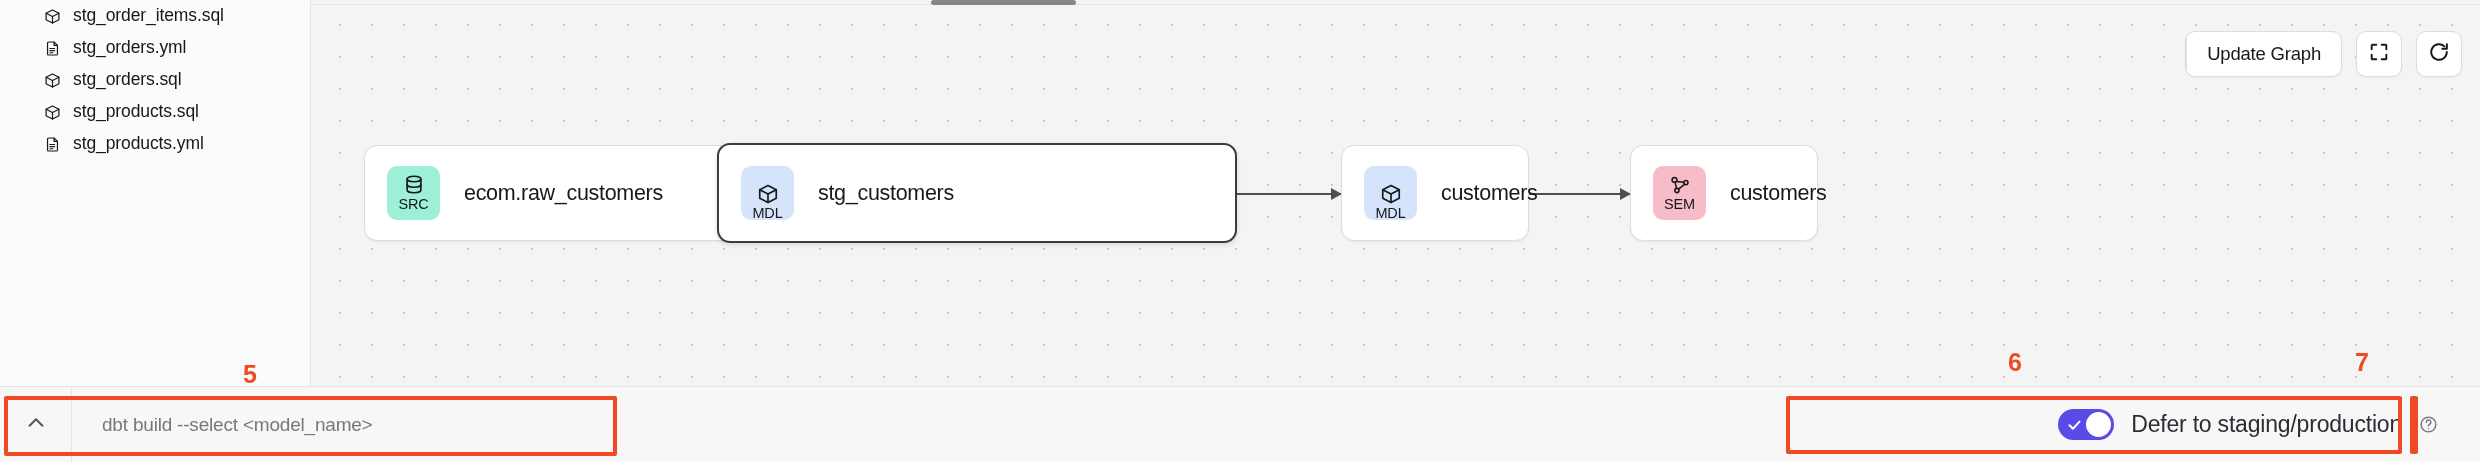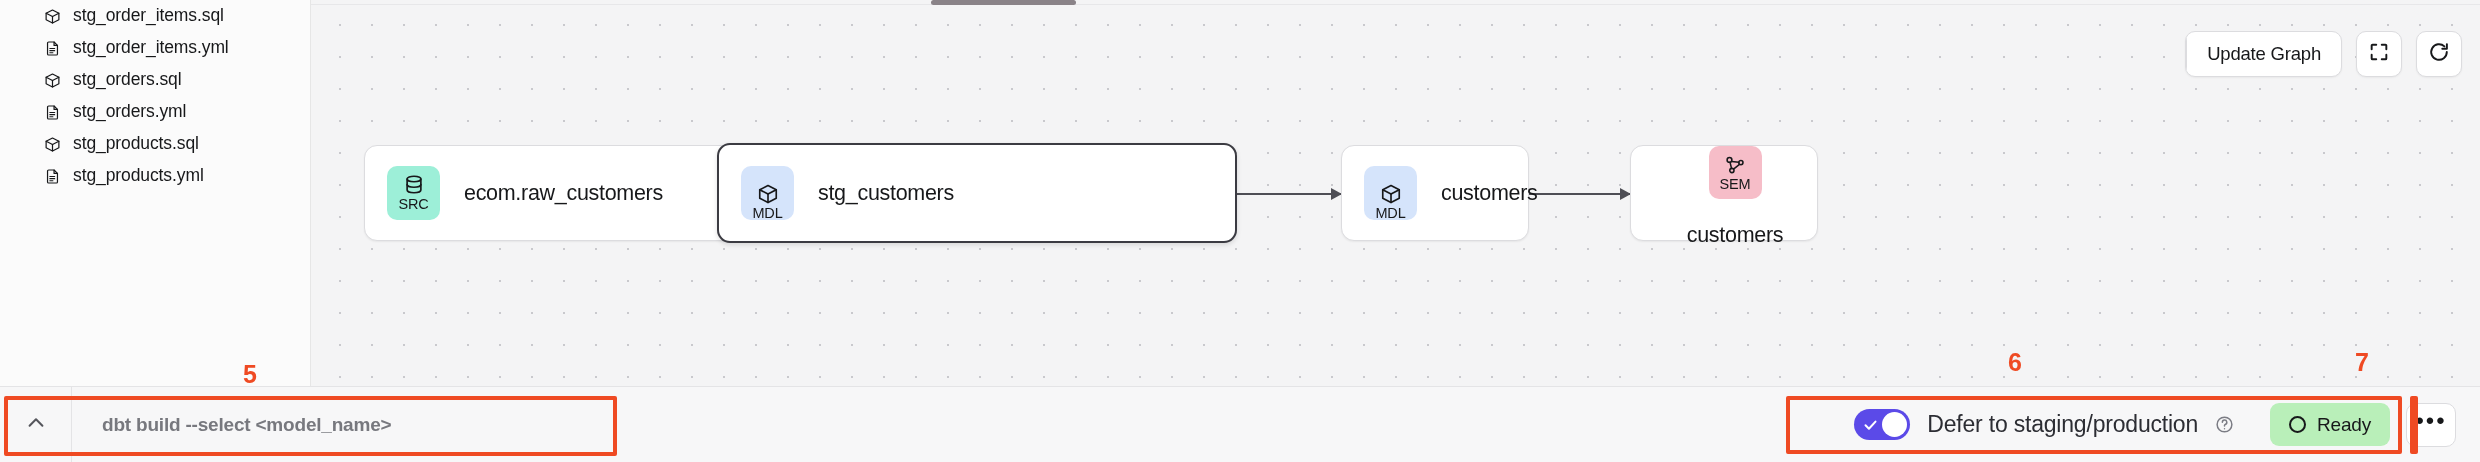--- a/index.html
+++ b/index.html
@@ -248,21 +248,20 @@
     align-items: center;
     padding-left: 30px;
     font-size: 19px;
     color: #77787e;
     cursor: text;
     letter-spacing: -0.2px;
     background: transparent;
     border: none;
     outline: none;
     font-family: "Liberation Sans", sans-serif;
-    font-weight: bold;
   }
   .cmd-input::placeholder { color: #77787e; opacity: 1; }
 
   .bottom-right {
     margin-left: auto;
     display: flex;
     align-items: center;
     gap: 0px;
     padding-right: 24px;
     height: 76px;
@@ -393,43 +392,31 @@
           <div class="file-row">
             <span class="file-icon">
               <svg width="17" height="17" viewBox="0 0 24 24" fill="none" stroke="#17181a" stroke-width="1.7" stroke-linecap="round" stroke-linejoin="round">
                 <path d="M14.2 2.8H6.6a1.6 1.6 0 0 0-1.6 1.6v15.2a1.6 1.6 0 0 0 1.6 1.6h10.8a1.6 1.6 0 0 0 1.6-1.6V7.6Z"></path>
                 <polyline points="14.2,2.8 14.2,7.6 19,7.6"></polyline>
                 <line x1="8.3" y1="12" x2="15" y2="12"></line>
                 <line x1="8.3" y1="15" x2="15" y2="15"></line>
                 <line x1="8.3" y1="18" x2="12.5" y2="18"></line>
               </svg>
             </span>
-            <span class="file-label">stg_order_items.yml</span>
+            <span class="file-label">stg_orders.yml</span>
           </div>
           <div class="file-row">
             <span class="file-icon">
               <svg width="17" height="17" viewBox="0 0 24 24" fill="none" stroke="#17181a" stroke-width="1.7" stroke-linecap="round" stroke-linejoin="round">
                 <path d="M12 2.8 21 7.4v9.2L12 21.2 3 16.6V7.4Z"></path>
                 <path d="M3 7.4 12 12l9-4.6"></path>
                 <path d="M12 12v9.2"></path>
               </svg>
             </span>
             <span class="file-label">stg_orders.sql</span>
-          </div>
-          <div class="file-row">
-            <span class="file-icon">
-              <svg width="17" height="17" viewBox="0 0 24 24" fill="none" stroke="#17181a" stroke-width="1.7" stroke-linecap="round" stroke-linejoin="round">
-                <path d="M14.2 2.8H6.6a1.6 1.6 0 0 0-1.6 1.6v15.2a1.6 1.6 0 0 0 1.6 1.6h10.8a1.6 1.6 0 0 0 1.6-1.6V7.6Z"></path>
-                <polyline points="14.2,2.8 14.2,7.6 19,7.6"></polyline>
-                <line x1="8.3" y1="12" x2="15" y2="12"></line>
-                <line x1="8.3" y1="15" x2="15" y2="15"></line>
-                <line x1="8.3" y1="18" x2="12.5" y2="18"></line>
-              </svg>
-            </span>
-            <span class="file-label">stg_orders.yml</span>
           </div>
           <div class="file-row">
             <span class="file-icon">
               <svg width="17" height="17" viewBox="0 0 24 24" fill="none" stroke="#17181a" stroke-width="1.7" stroke-linecap="round" stroke-linejoin="round">
                 <path d="M12 2.8 21 7.4v9.2L12 21.2 3 16.6V7.4Z"></path>
                 <path d="M3 7.4 12 12l9-4.6"></path>
                 <path d="M12 12v9.2"></path>
               </svg>
             </span>
             <span class="file-label">stg_products.sql</span>
@@ -522,21 +509,21 @@
                 <path d="M12 2.8 21 7.4v9.2L12 21.2 3 16.6V7.4Z"></path>
                 <path d="M3 7.4 12 12l9-4.6"></path>
                   <path d="M12 12v9.2"></path>
               </svg>
             </span>
             <span class="badge-text">MDL</span>
           </div>
           <span class="node-label">customers</span>
         </div>
 
-        <div class="node" style="left:1319px; top:145px; width:188px; height:96px;flex-direction:column;">
+        <div class="node" style="left:1319px; top:145px; width:188px; height:96px;">
           <div class="node-badge badge-sem">
             <span>
               <svg width="22" height="22" viewBox="0 0 24 24" fill="none" stroke="#17181a" stroke-width="1.7" stroke-linecap="round" stroke-linejoin="round">
                 <circle cx="6" cy="6.5" r="2.6"></circle>
                   <circle cx="18.4" cy="9.4" r="2.3"></circle>
                   <circle cx="8.6" cy="18" r="2.3"></circle>
                 <path d="M8.2 8.1 16.3 9"></path>
                   <path d="M6.6 9.1 8.2 15.7"></path>
                   <path d="M16.9 11.4 10.4 16.4"></path>
               </svg>
@@ -576,27 +563,20 @@
         <span class="defer-label">Defer to staging/production</span>
         <span class="help-icon">
           <svg width="19" height="19" viewBox="0 0 24 24" fill="none" stroke="currentColor" stroke-width="1.9" stroke-linecap="round" stroke-linejoin="round">
             <circle cx="12" cy="12" r="9.3"></circle>
             <path d="M9.3 9.2a2.8 2.8 0 1 1 3.6 2.7c-.6.2-.9.8-.9 1.5v.5"></path>
             <circle cx="12" cy="17.3" r="0.9" fill="currentColor" stroke="none"></circle>
           </svg>
         </span>
       </div>
 
-      <div class="status-group">
-        <div class="ready-badge">
-          <span class="ready-dot"></span>
-          <span class="ready-text">Ready</span>
-        </div>
-        <div class="more-btn">•••</div>
-      </div>
     </div>
   </div>
 
   <div class="anno-box" style="left:4px; top:396px; width:613px; height:60px;"></div>
   <div class="anno-num" style="left:243px; top:362px;">5</div>
 
   <div class="anno-box" style="left:1786px; top:396px; width:616px; height:58px;"></div>
   <div class="anno-num" style="left:2008px; top:350px;">6</div>
 
   <div class="anno-box" style="left:2410px; top:396px; width:0px; height:58px;"></div>

